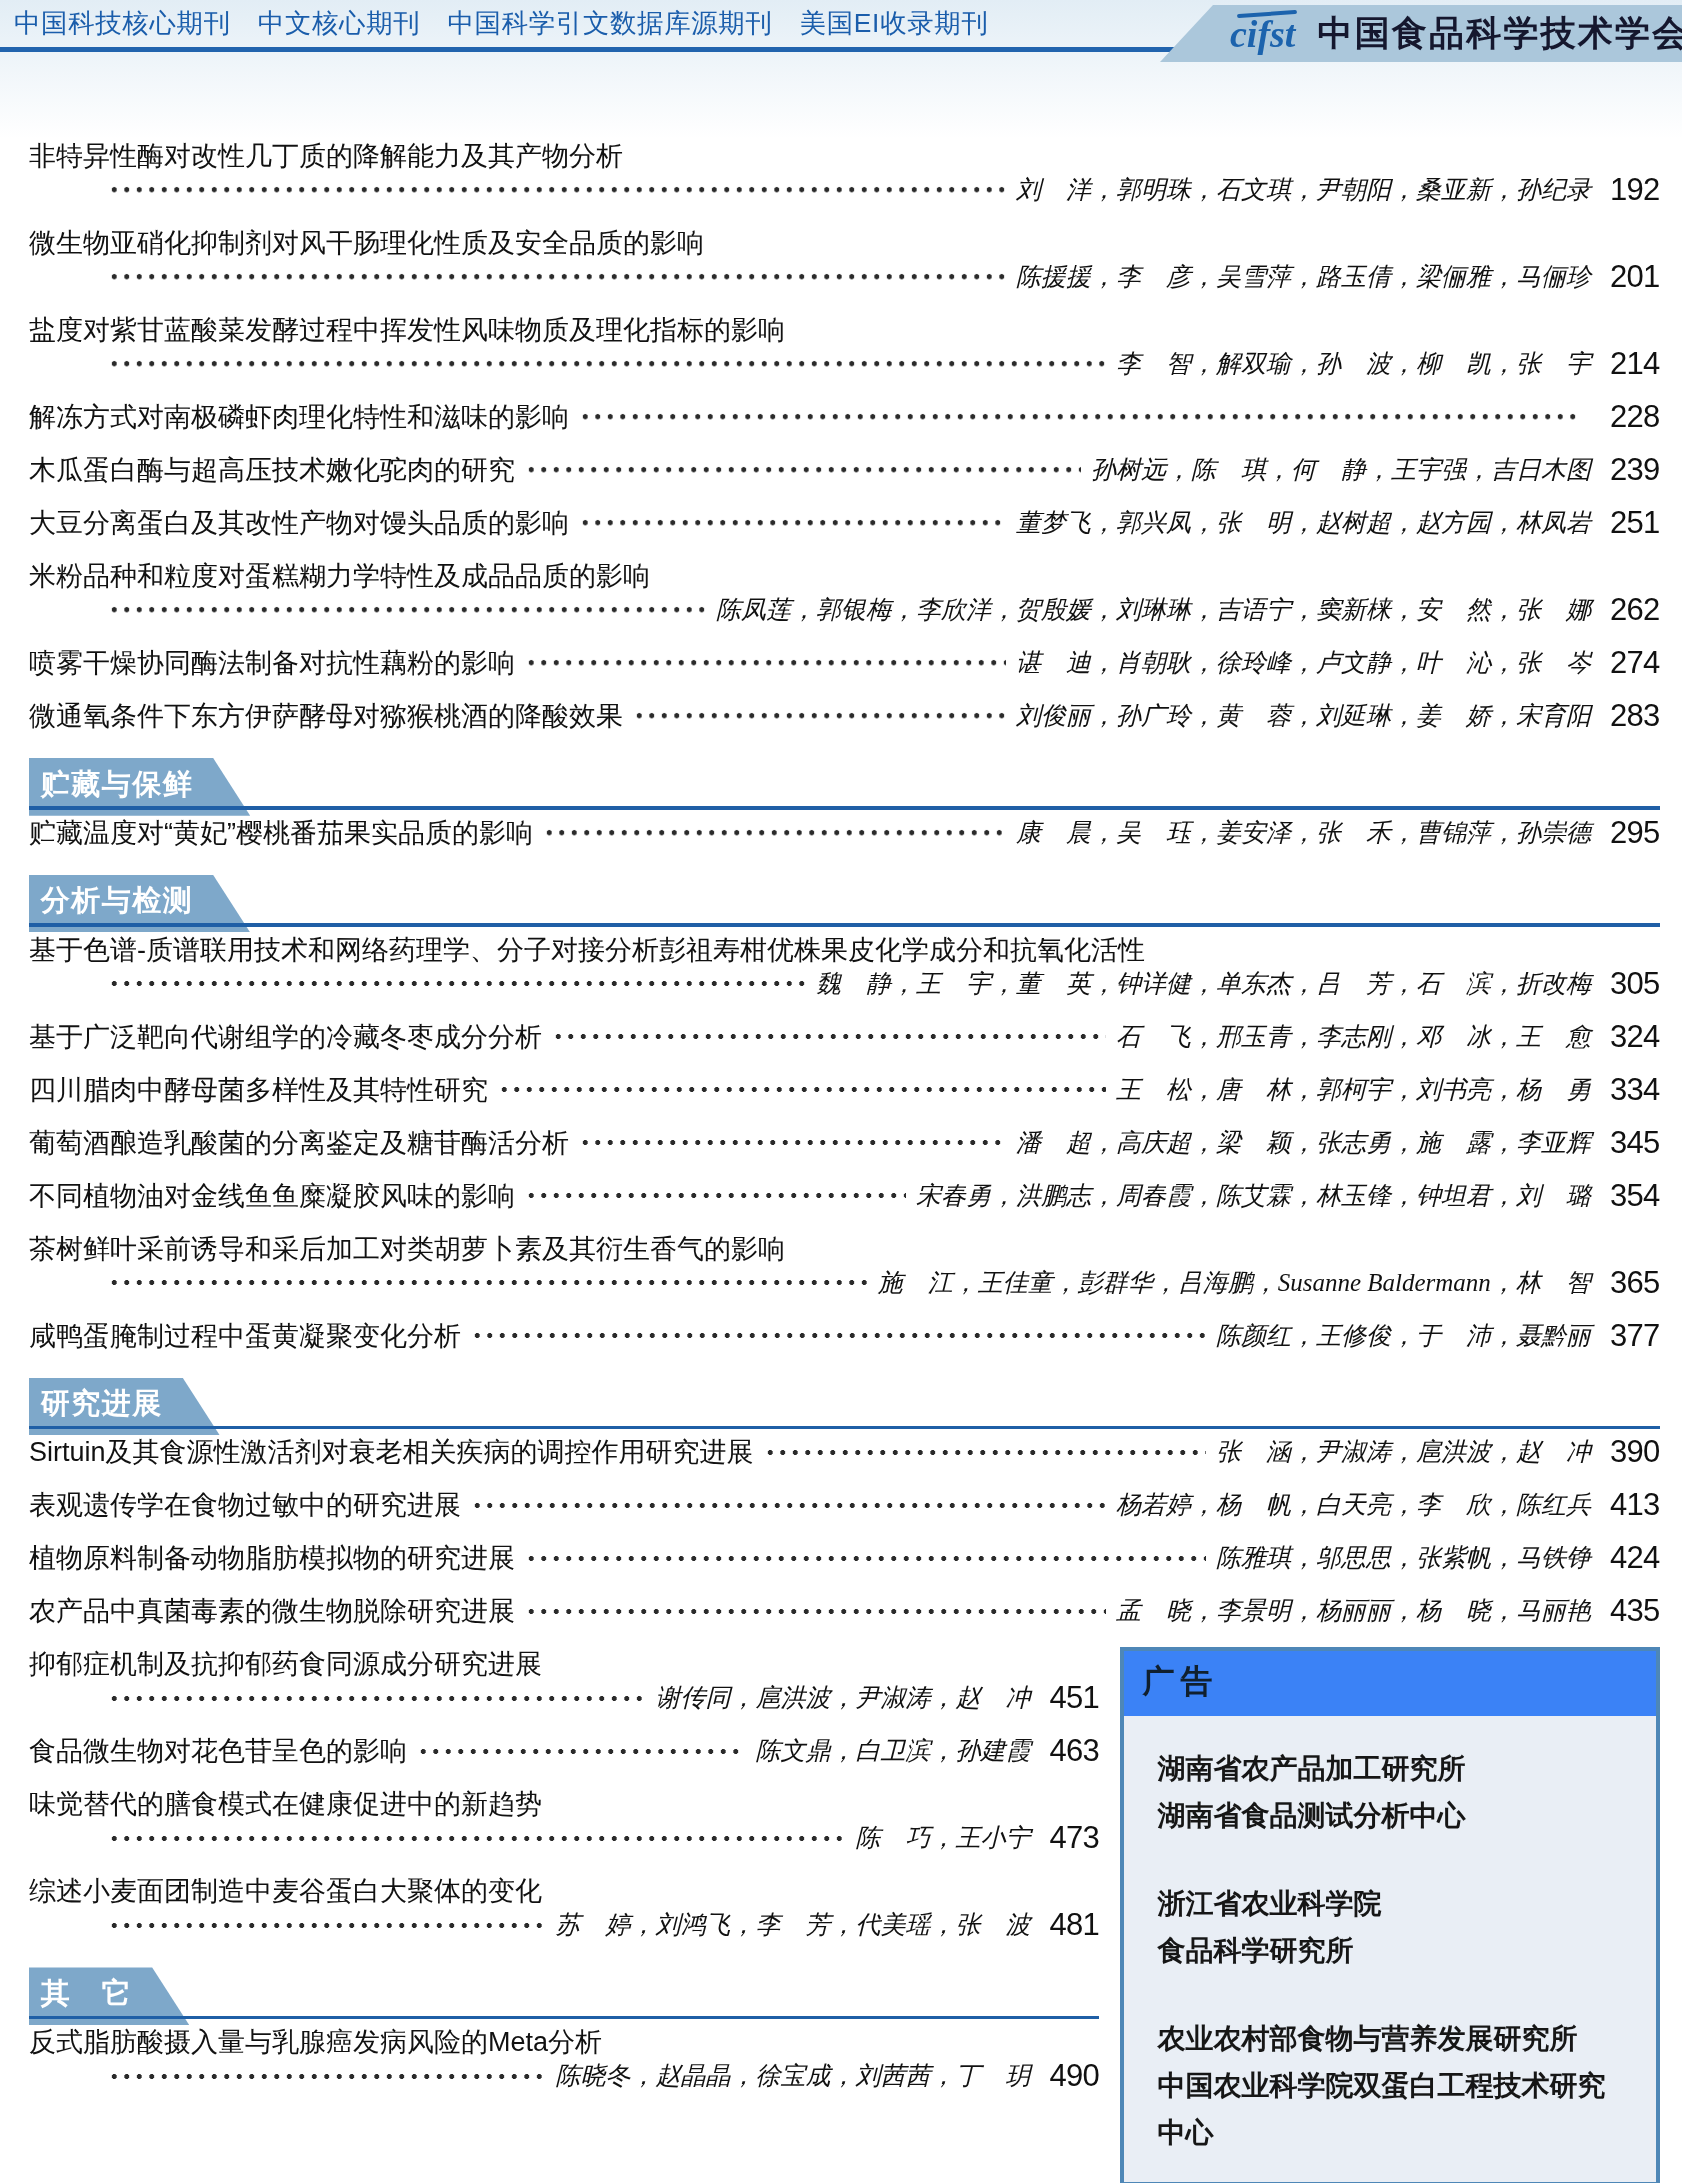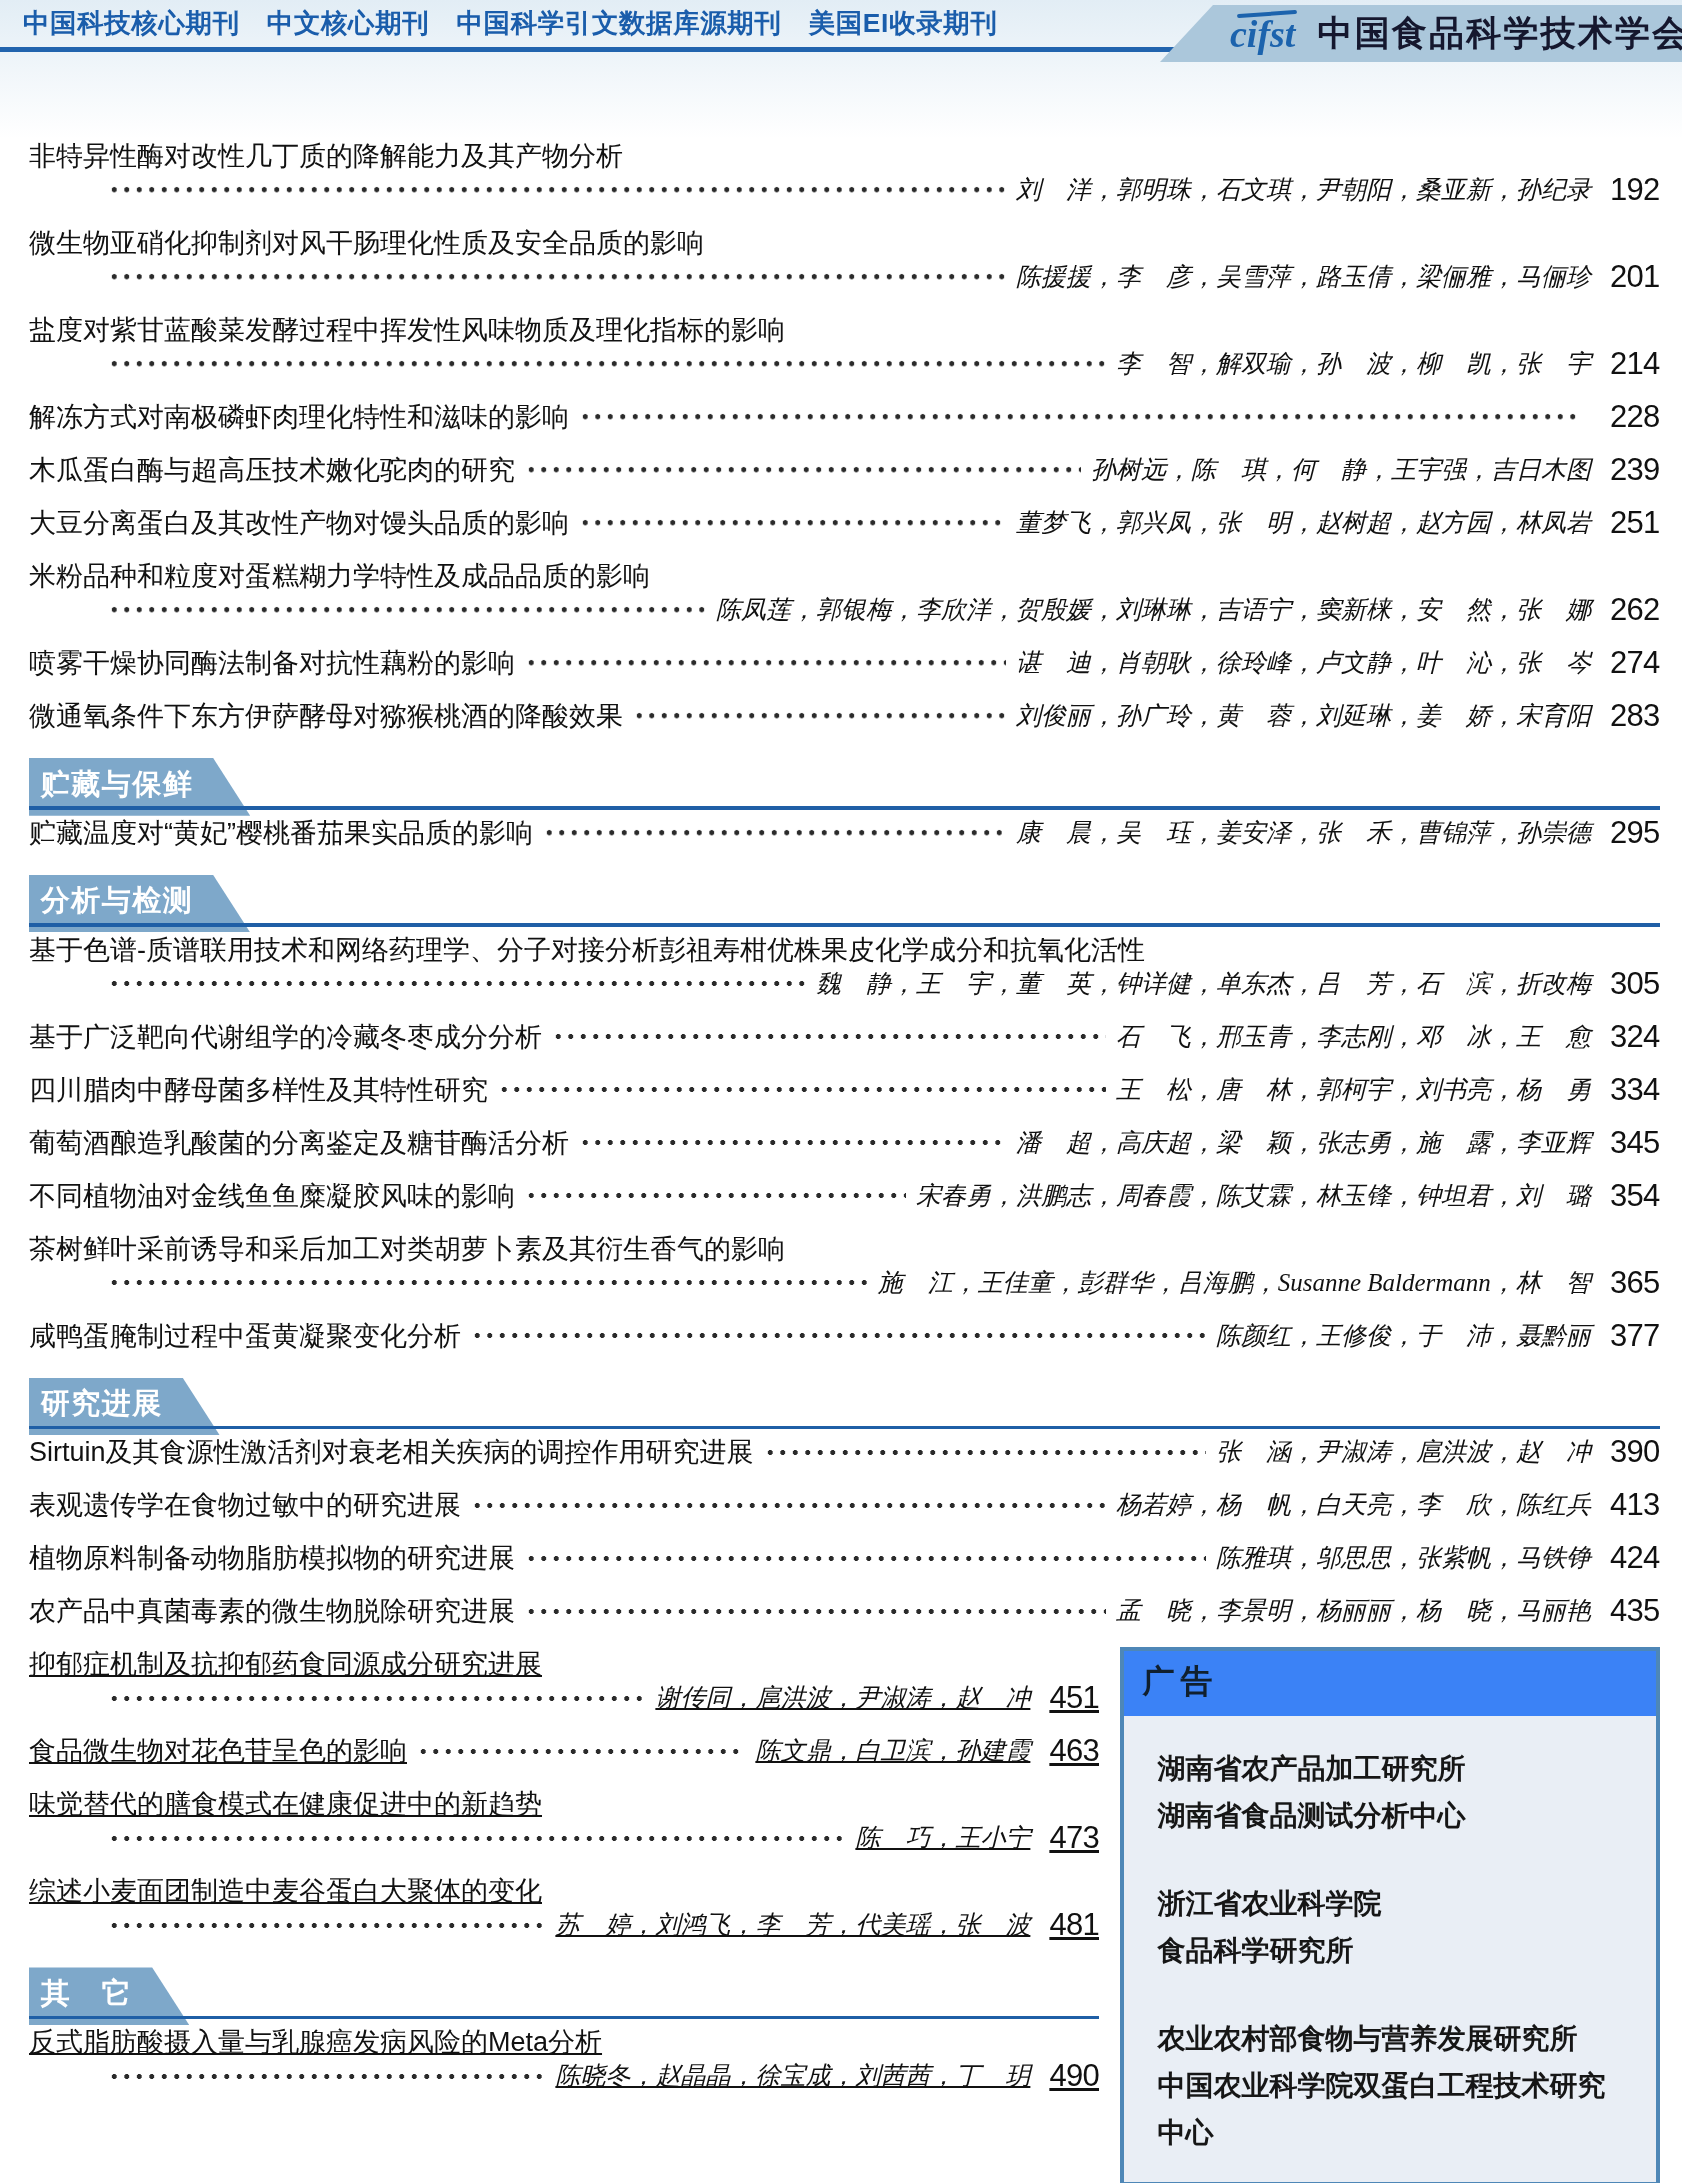--- a/index.html
+++ b/index.html
@@ -11,22 +11,22 @@
   }
   .page-top-tint{
     position:absolute;top:0;left:0;width:100%;height:139px;
     background:linear-gradient(#e2edf5,#ffffff);z-index:0;
   }
   .page{position:relative;z-index:1;}
 
   
   .topbar{height:47px;position:relative;display:flex;align-items:center;}
   .topbar-left{
-    font-size:26.4px;font-weight:bold;color:#1a5dab;
-    padding-left:23px;letter-spacing:0.7px;white-space:nowrap;
+    font-size:26.4px;font-weight:normal;color:#1a5dab;
+    padding-left:14px;letter-spacing:0.7px;white-space:nowrap;
   }
   .logo-plate{
     position:absolute;right:0;top:5.1px;height:57px;width:523px;
     background:#abc7db;
     clip-path:polygon(53px 0,100% 0,100% 100%,0 100%);
     display:flex;align-items:center;padding-left:70px;box-sizing:border-box;
   }
   .cifst{
     font-family:"Liberation Serif","DejaVu Serif",serif;
     font-style:italic;font-weight:800;font-size:38px;color:#1c63ad;
@@ -69,21 +69,21 @@
     font-style:italic;font-size:25px;white-space:nowrap;
     font-family:"Liberation Serif","DejaVu Serif",serif;
   }
   .page-num{
     font-size:31px;margin-left:19px;letter-spacing:-0.7px;
     font-family:"Liberation Sans","DejaVu Sans",sans-serif;white-space:nowrap;
   }
 
   
   .bottom{display:flex;align-items:flex-start;}
-  .bottom-left{flex:1;min-width:0;padding-right:20.5px;text-decoration:underline;}
+  .bottom-left{flex:1;min-width:0;padding-right:20.5px;}
   .ad{
     width:540px;box-sizing:border-box;border:4.4px solid #4e87b7;
     background:#e9eef5;flex-shrink:0;
   }
   .ad-head{
     background:#3b82f6;color:#10202f;font-size:32px;font-weight:bold;
     padding:8.8px 19px 11.7px;letter-spacing:5.9px;
   }
   .ad-body{
     padding:29px 34px 26.4px;font-size:28px;font-weight:bold;color:#161616;

